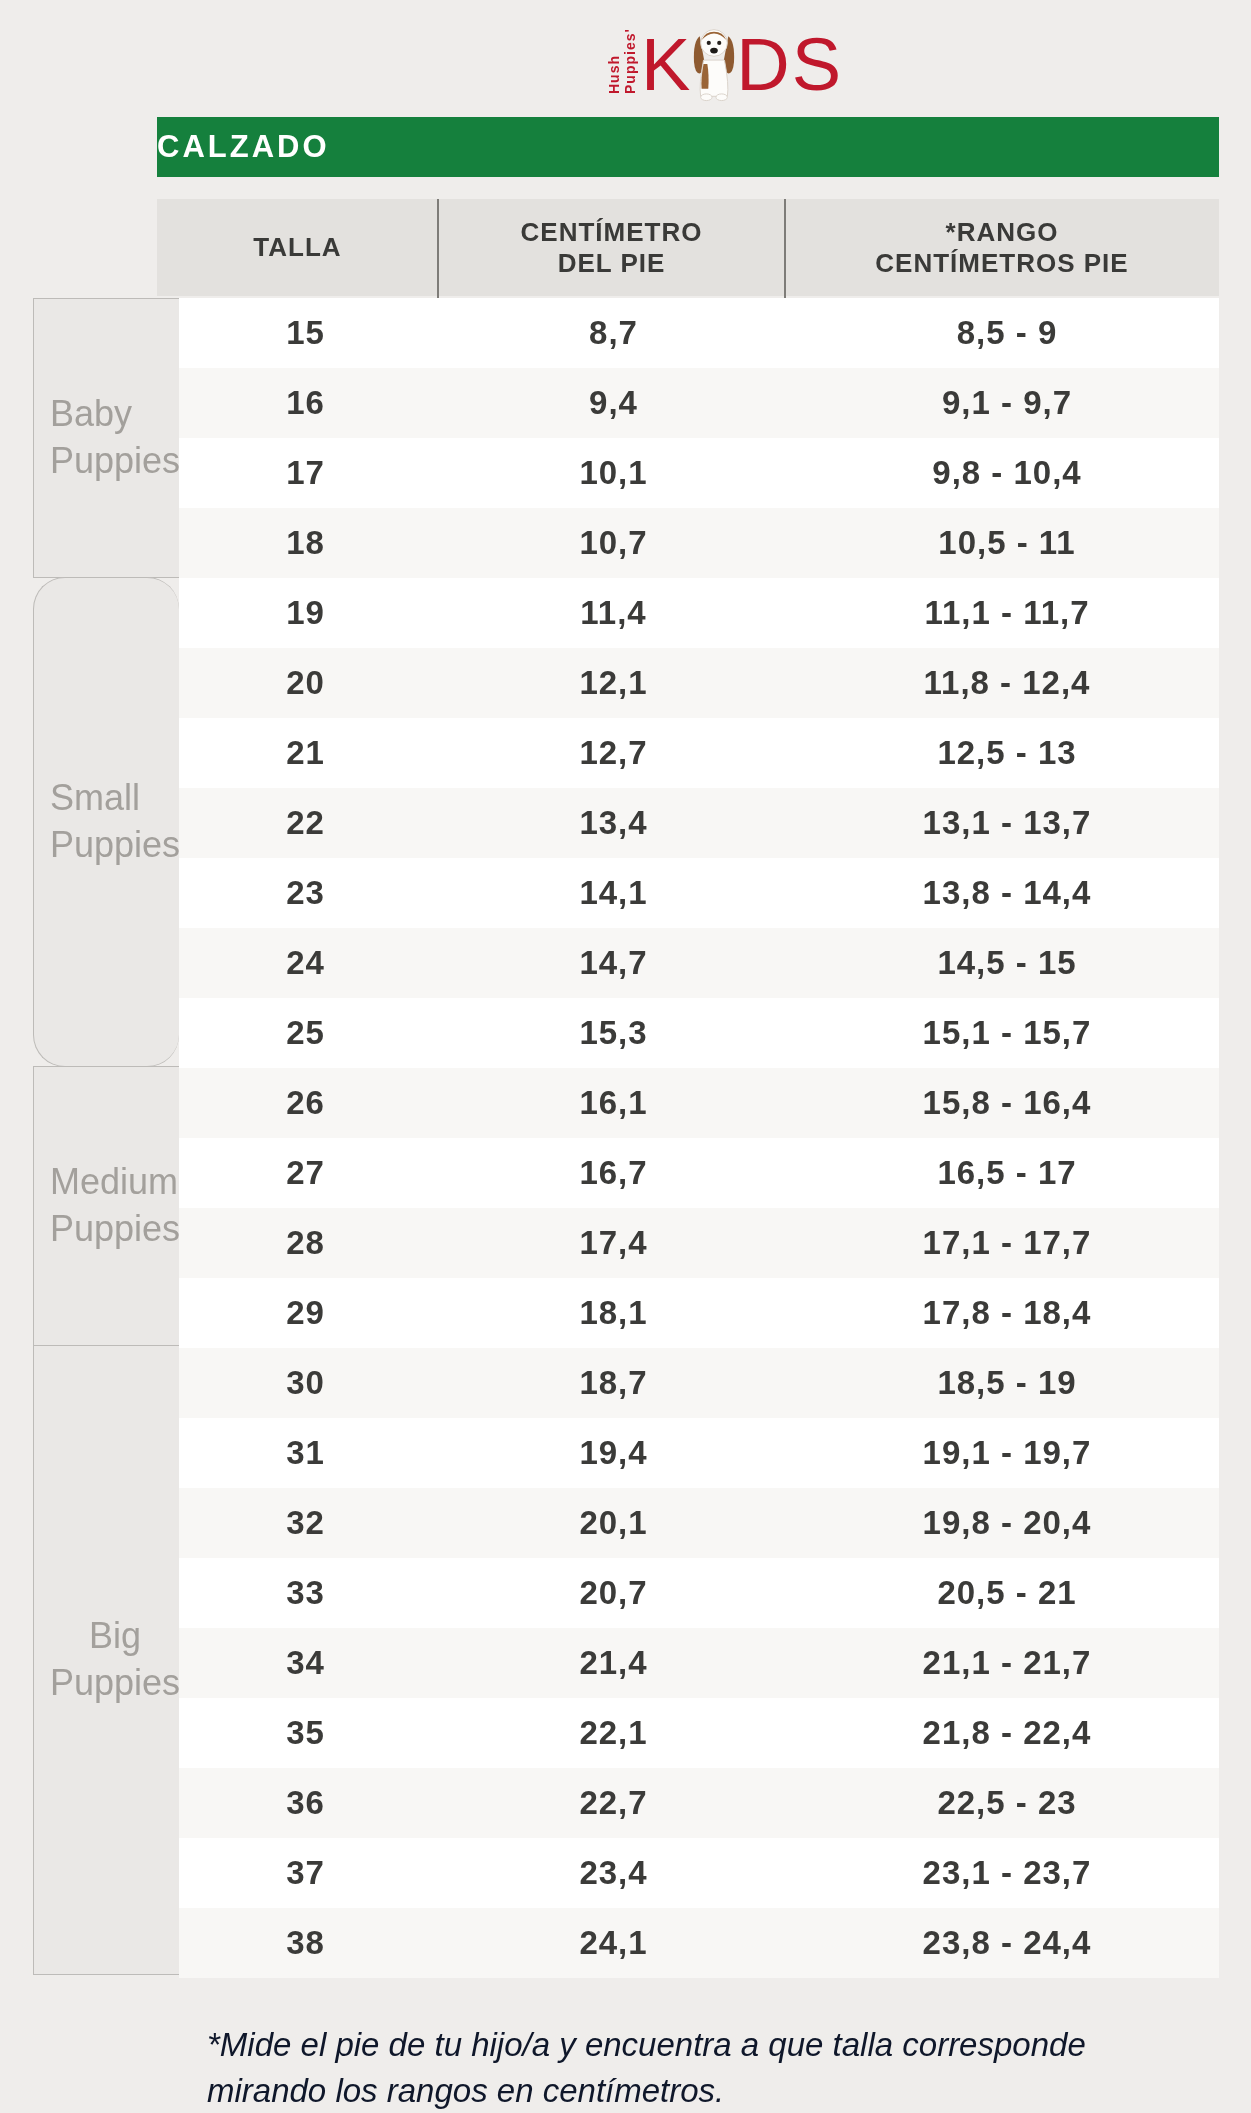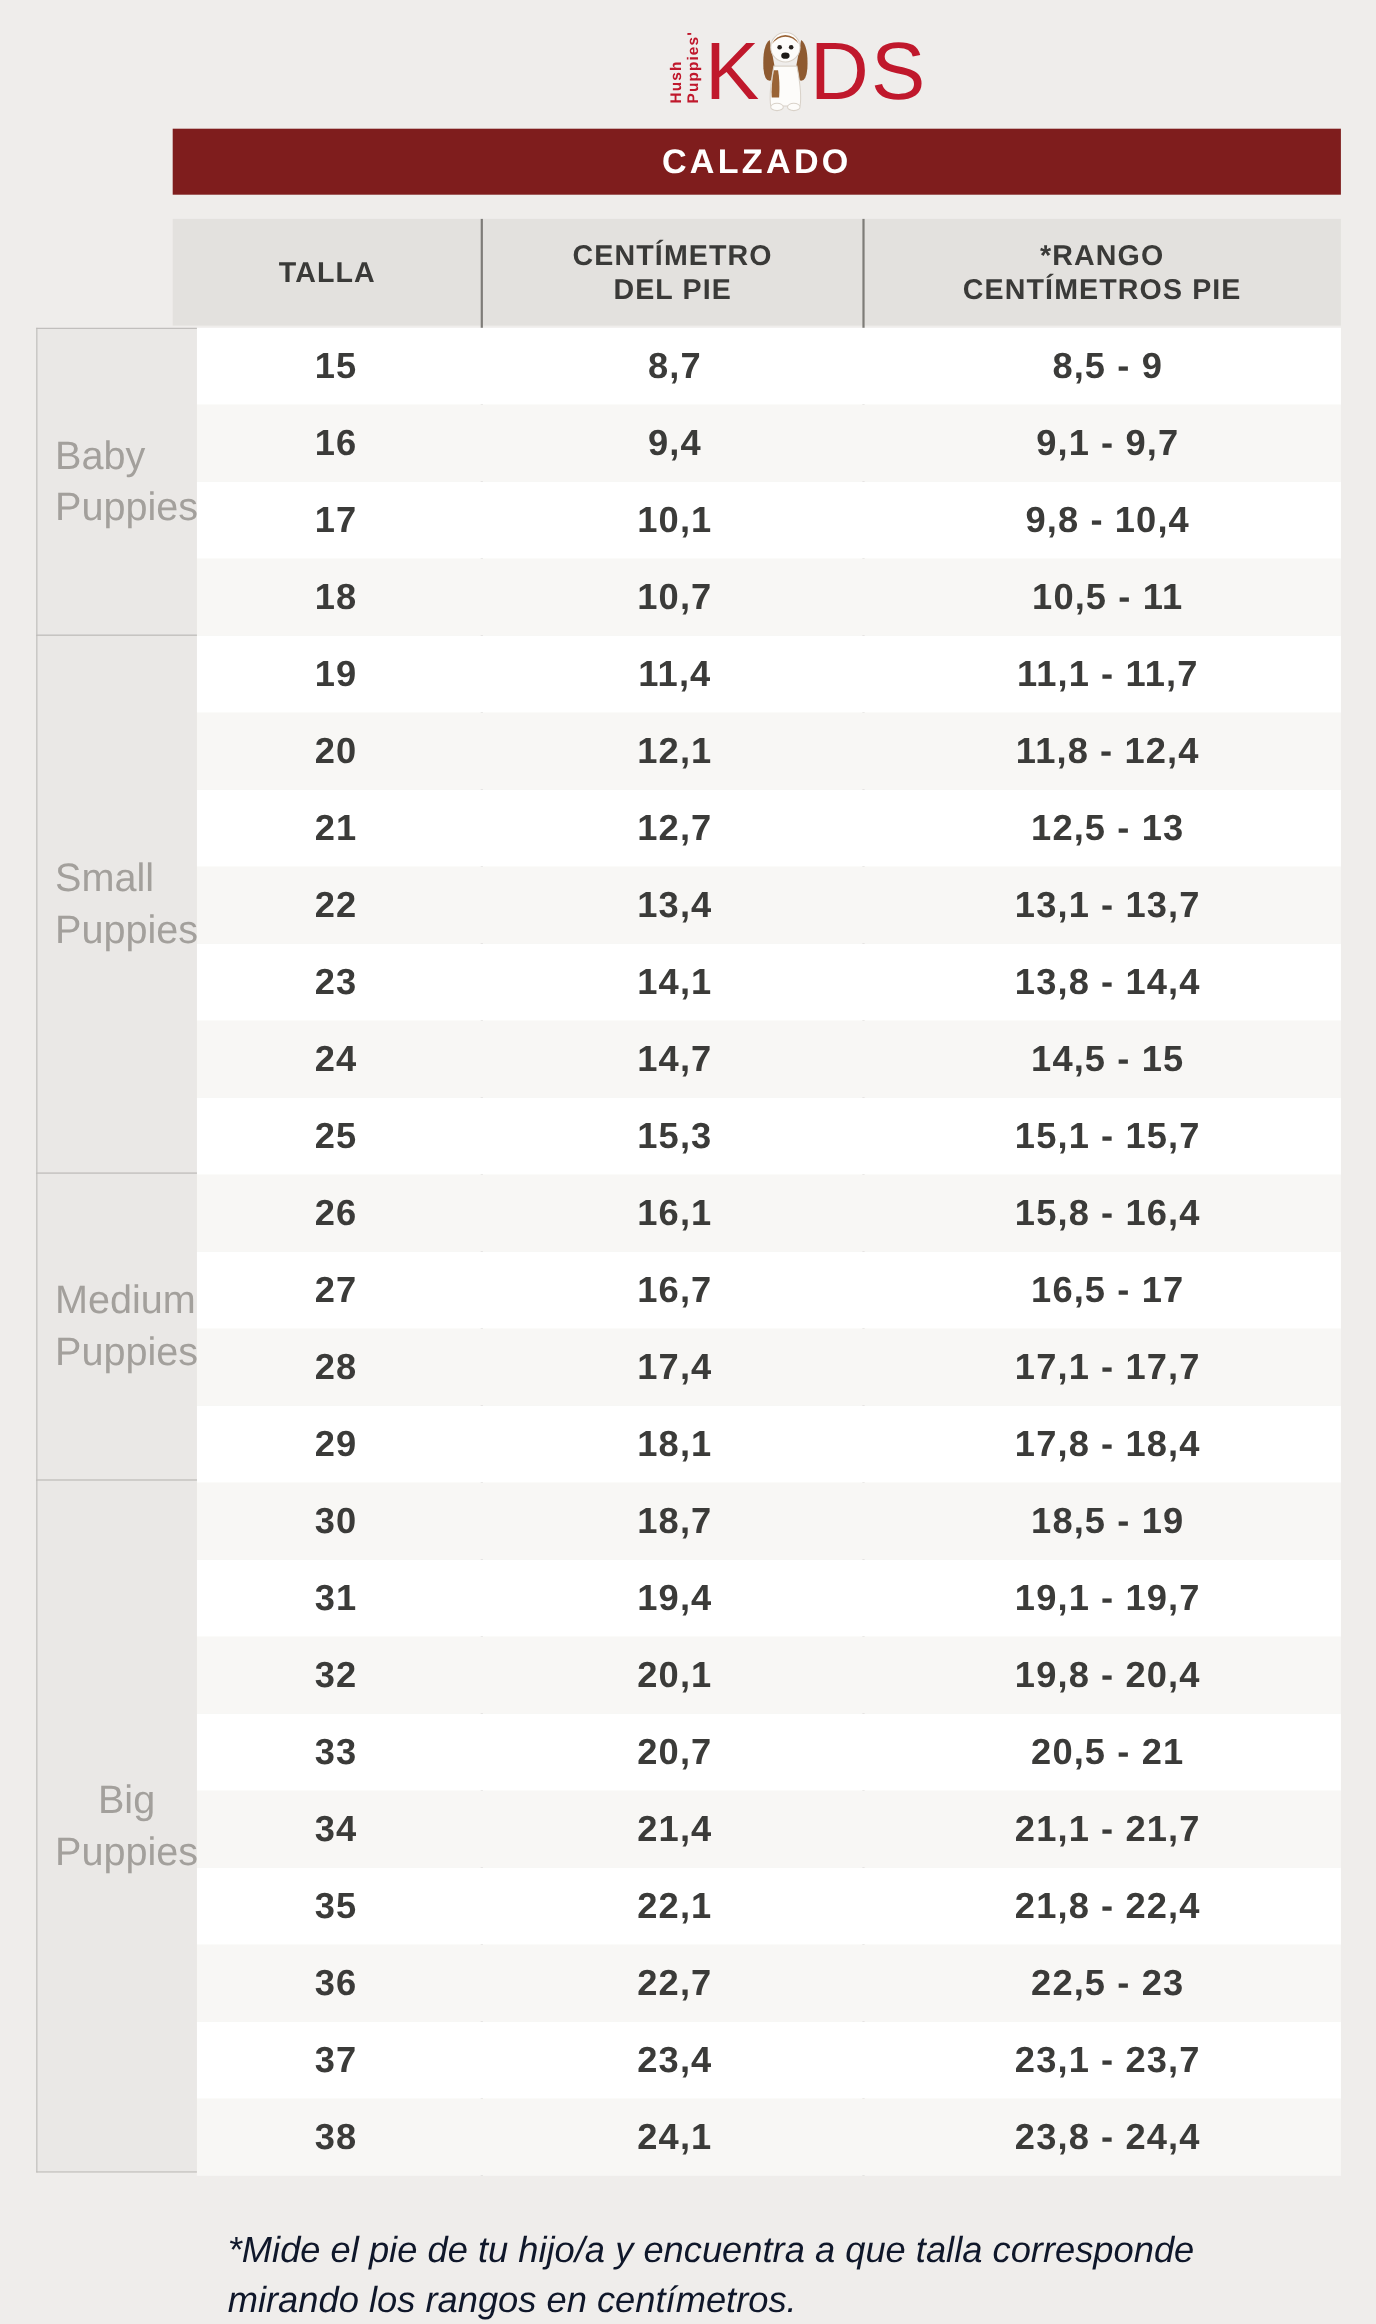--- a/index.html
+++ b/index.html
@@ -42,22 +42,22 @@
     line-height:0.95;
     letter-spacing:2px;
   }
   .logo-dog{display:block;margin:0 1px -2px 1px;}
 
   
   .banner{
     position:absolute;
     left:157px; top:117px;
     width:1062px; height:60px;
-    background:#7f1d1d;
-    display:flex;align-items:center;justify-content:center;
+    background:#15803d;
+    display:flex;align-items:center;justify-content:flex-start;
   }
   .banner-title{
     color:#ffffff;
     font-size:31px;
     font-weight:bold;
     letter-spacing:3px;
   }
 
   
   .thead{
@@ -319,21 +319,21 @@
       </div>
     </div>
 
   <div class="groups">
       <div class="group-box" style="height: 280px;">
         <div class="group-label">
           <div>Baby</div>
           <div>Puppies</div>
         </div>
       </div>
-      <div class="group-box" style="height: 490px;">
+      <div class="group-box" style="height: 490px; border-radius: 32px;">
         <div class="group-label">
           <div>Small</div>
           <div>Puppies</div>
         </div>
       </div>
       <div class="group-box" style="height: 280px;">
         <div class="group-label">
           <div>Medium</div>
           <div>Puppies</div>
         </div>

